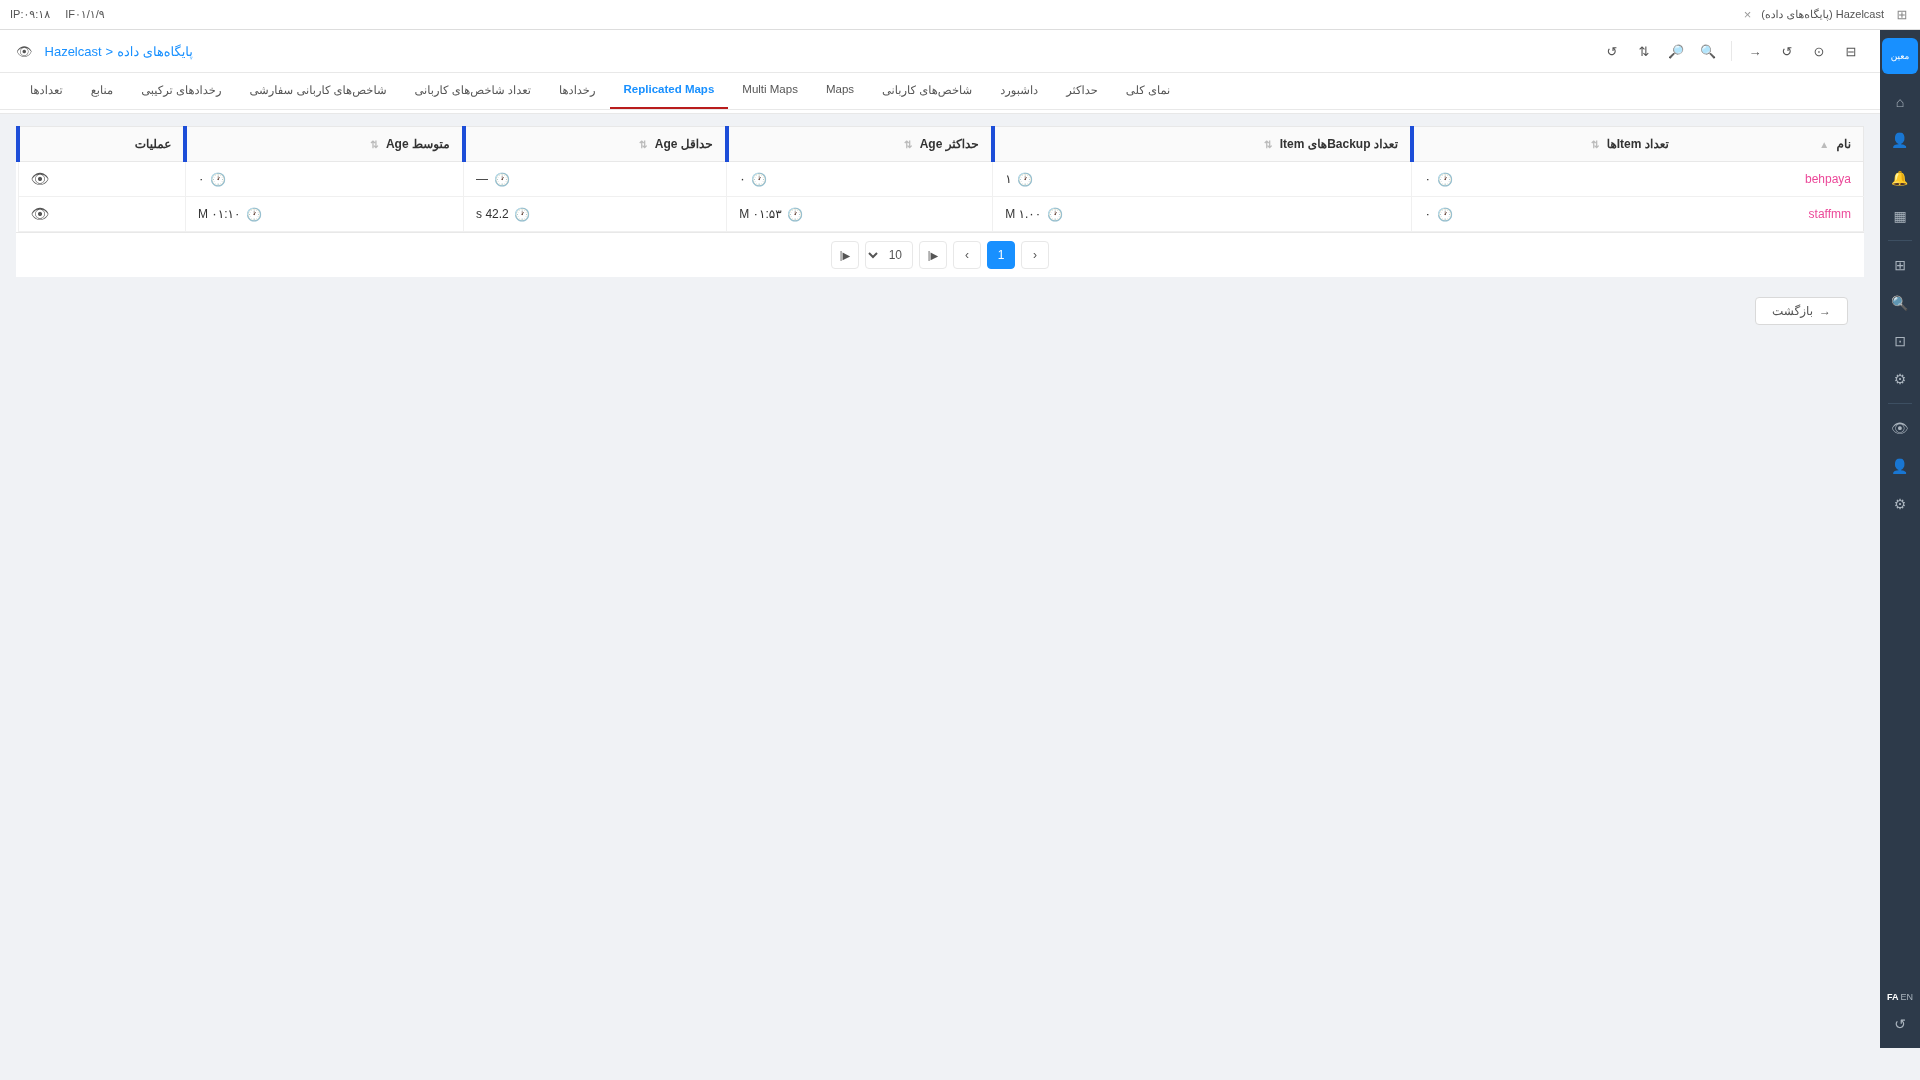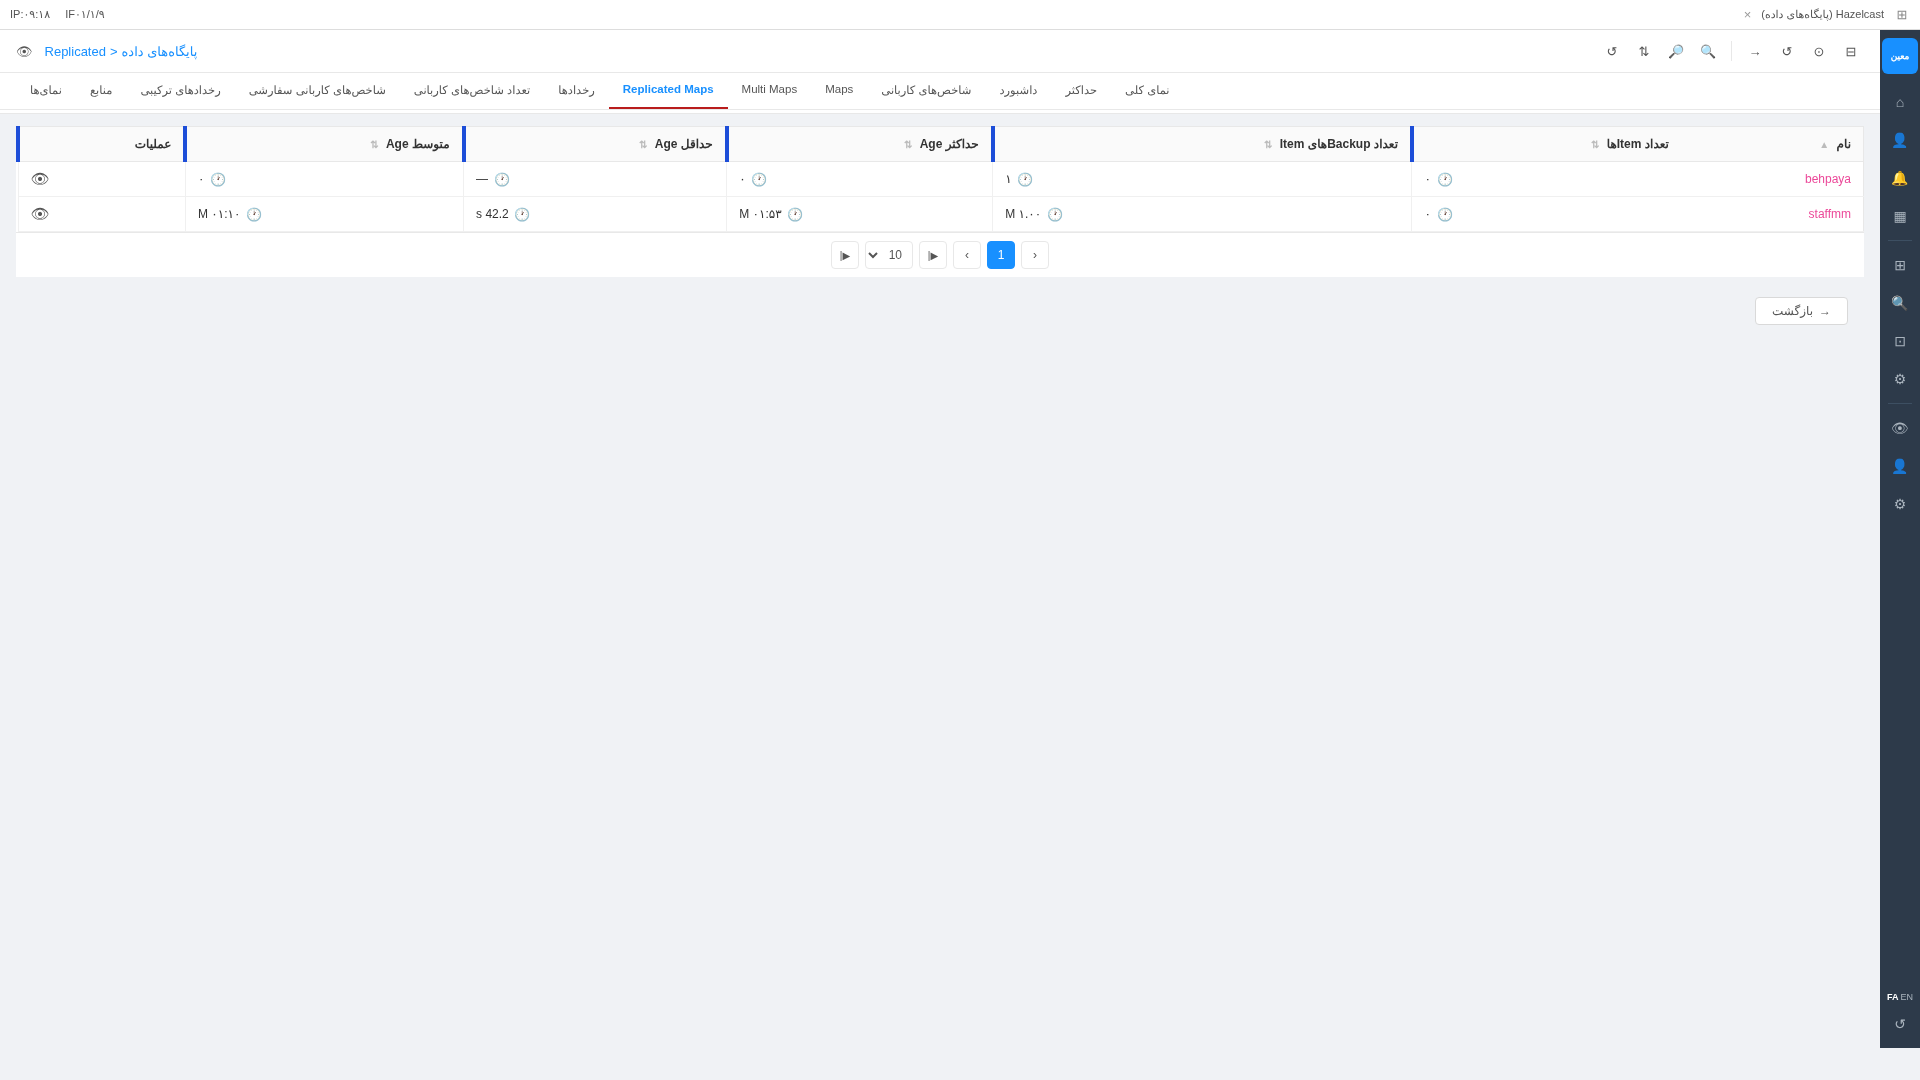--- a/index.html
+++ b/index.html
@@ -265,21 +265,21 @@
   <div class="top-bar-right">
     <span style="display:flex;align-items:center;gap:4px;">IF۰۱/۱/۹</span>
     <span>IP:۰۹:۱۸</span>
   </div>
 </div>
 
 <div class="main-layout">
 
   <div class="right-sidebar">
     <div class="sidebar-logo">
-      <span style="font-size:9px;font-weight:bold;">معین</span>
+      <span style="font-size:9px;font-weight:normal;">معین</span>
     </div>
     <div class="sidebar-icon">
       <span>⌂</span>
     </div>
     <div class="sidebar-icon">
       <span>👤</span>
     </div>
     <div class="sidebar-icon">
       <span>🔔</span>
     </div>
@@ -345,39 +345,39 @@
         <div class="header-icon-btn">
           <span>⇅</span>
         </div>
         <div class="header-icon-btn">
           <span>↺</span>
         </div>
       </div>
       <div class="breadcrumb">
         <span>پایگاه‌های داده</span>
         <span>&lt;</span>
-        <span style="cursor:pointer;">Replicated</span>
+        <span style="cursor:pointer;">Hazelcast</span>
         <span style="cursor:pointer;margin-right:8px;color:#555;">👁</span>
       </div>
     </div>
 
     <div class="tab-panel-header" id="nav-tabs-container">
     <div class="nav-tab">نمای کلی</div>
         <div class="nav-tab">حداکثر</div>
         <div class="nav-tab">داشبورد</div>
         <div class="nav-tab">شاخص‌های کاربانی</div>
         <div class="nav-tab">Maps</div>
         <div class="nav-tab">Multi Maps</div>
         <div class="nav-tab active">Replicated Maps</div>
         <div class="nav-tab">رخدادها</div>
         <div class="nav-tab">تعداد شاخص‌های کاربانی</div>
         <div class="nav-tab">شاخص‌های کاربانی سفارشی</div>
         <div class="nav-tab">رخدادهای ترکیبی</div>
         <div class="nav-tab">منابع</div>
-        <div class="nav-tab">نمای‌ها</div>
+        <div class="nav-tab">تعداد‌ها</div>
       </div>
 
     <div style="background:#fff;border-bottom:1px solid #e8e8e8;height:4px;"></div>
 
     <div class="table-area">
       <table>
         <thead>
           <tr id="table-header">
               <th style="cursor: pointer;">نام <span class="sort-icon">▲</span></th>
               <th style="cursor: pointer;">تعداد Item‌ها <span class="sort-icon">⇅</span></th>

